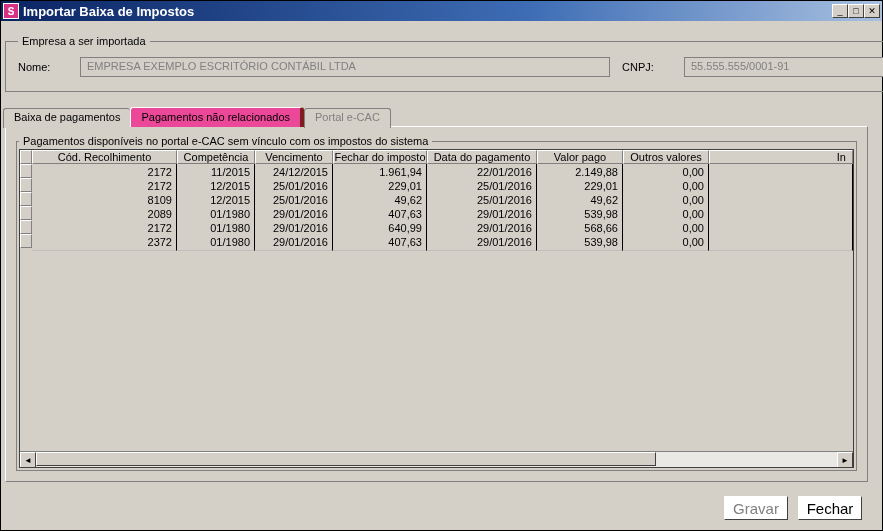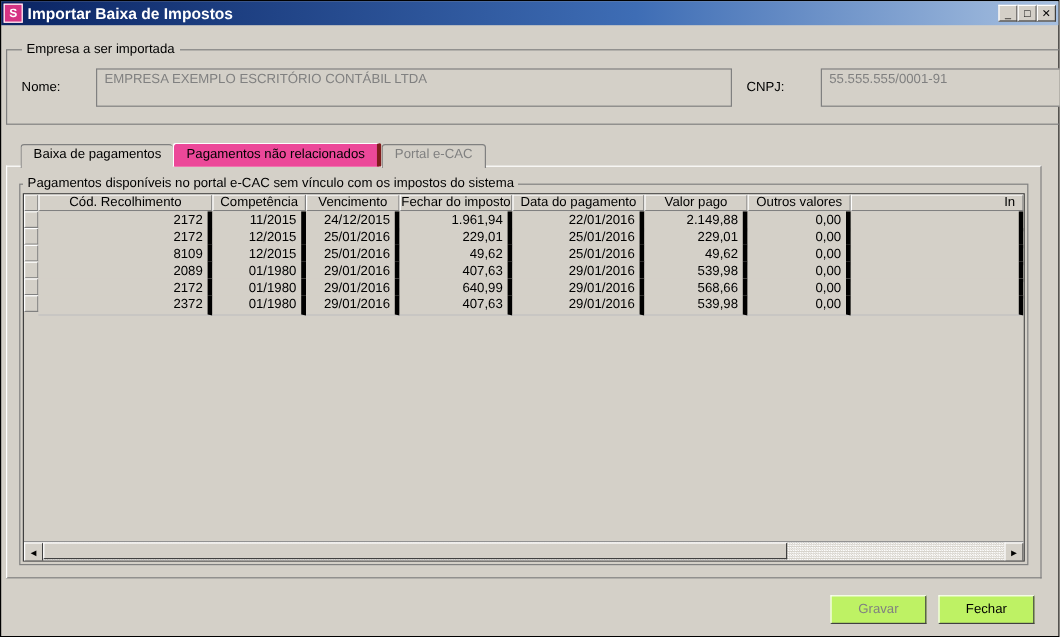--- a/index.html
+++ b/index.html
@@ -66,34 +66,34 @@
   }
   fieldset.company legend {
     color: #000;
     font-size: 11px;
     padding: 0 4px;
   }
   .row { display: flex; align-items: center; gap: 12px; }
   .row .lbl { width: 50px; }
   .row .lbl2 { width: 50px; }
   .field {
-    height: 32px;
+    height: 20px;
     border: 1px solid #808080;
     background: #d4d0c8;
     color: #808080;
     padding: 2px 6px;
     font-size: 11px;
   }
   .field.nome { flex: 0 0 530px; }
   .field.cnpj { flex: 0 0 205px; }
 
   .tabs {
     display: flex;
     position: relative;
-    margin-left: 16px;
+    margin-left: 2px;
     z-index: 2;
   }
   .tab {
     border: 1px solid #808080;
     border-bottom: none;
     border-top-left-radius: 3px;
     border-top-right-radius: 3px;
     background: #d4d0c8;
     padding: 3px 10px 4px 10px;
     margin-right: 0;
@@ -160,21 +160,21 @@
     border-right: 1px solid #808080;
     border-bottom: 1px solid #808080;
     border-top: 1px solid #fff;
     border-left: 1px solid #fff;
     display: flex; align-items: center; justify-content: center;
     font-size: 11px;
     overflow: hidden; white-space: nowrap;
   }
   .gridbody { flex: 1; background: #d4d0c8; overflow: hidden; }
   .gridrow .cell {
-    border-right: 4px solid #000000;
+    border-right: 1px solid #000000;
     border-bottom: 1px solid #c0c0c0;
     display: flex; align-items: center;
     padding: 0 4px;
     font-size: 11px;
     height: 17px;
     background: #d4d0c8;
     overflow: hidden; white-space: nowrap;
   }
   .gridrow .cell.num { justify-content: flex-end; }
   .gridrow .cell.ctr { justify-content: flex-end; }
@@ -225,25 +225,25 @@
     border-right-color: #404040; border-bottom-color: #404040;
   }
 
   .footer {
     display: flex;
     justify-content: flex-end;
     gap: 10px;
     padding: 6px 10px 2px 0;
   }
   .btn {
-    width: 80px; height: 24px;
-    background: #bef264;
+    width: 64px; height: 24px;
+    background: #ffffff;
     border: 1px solid #fff;
     border-right-color: #404040; border-bottom-color: #404040;
-    font-size: 11px;
+    font-size: 15px;
     cursor: pointer;
     display: flex; align-items: center; justify-content: center;
   }
   .btn.disabled { color: #808080; cursor: default; }
 </style>
 </head>
 <body>
 
 <div class="window">
   <div class="titlebar">

